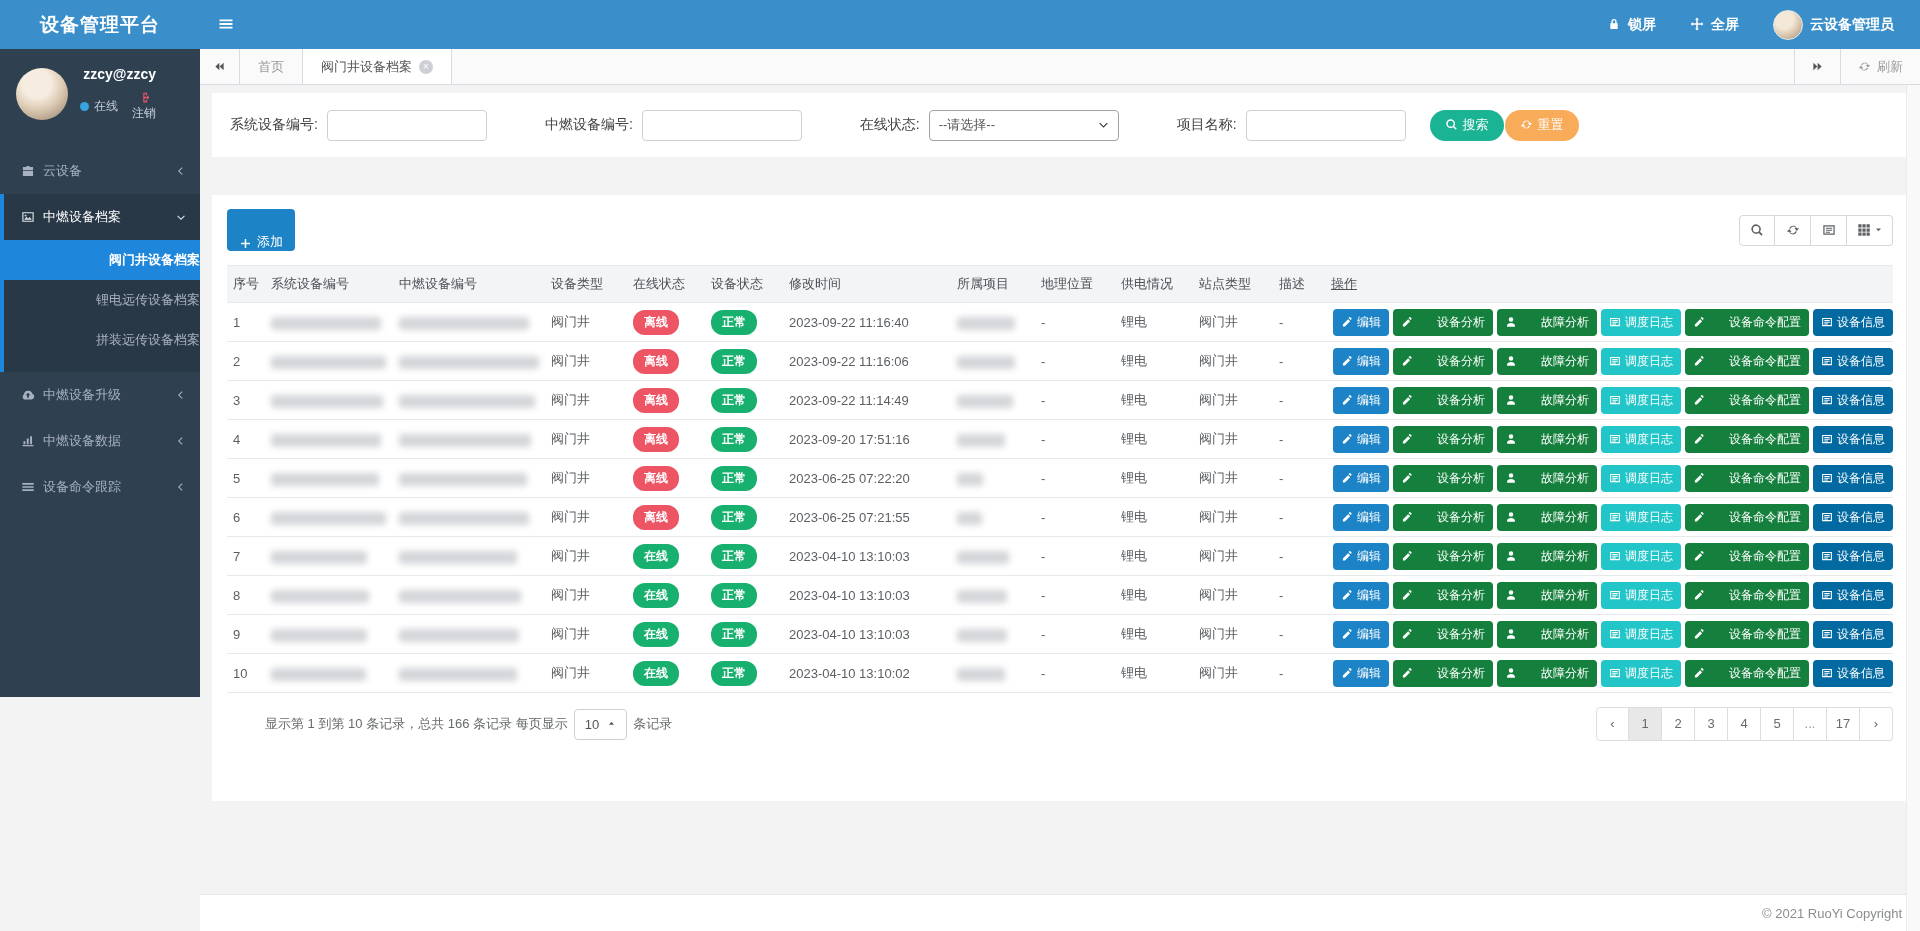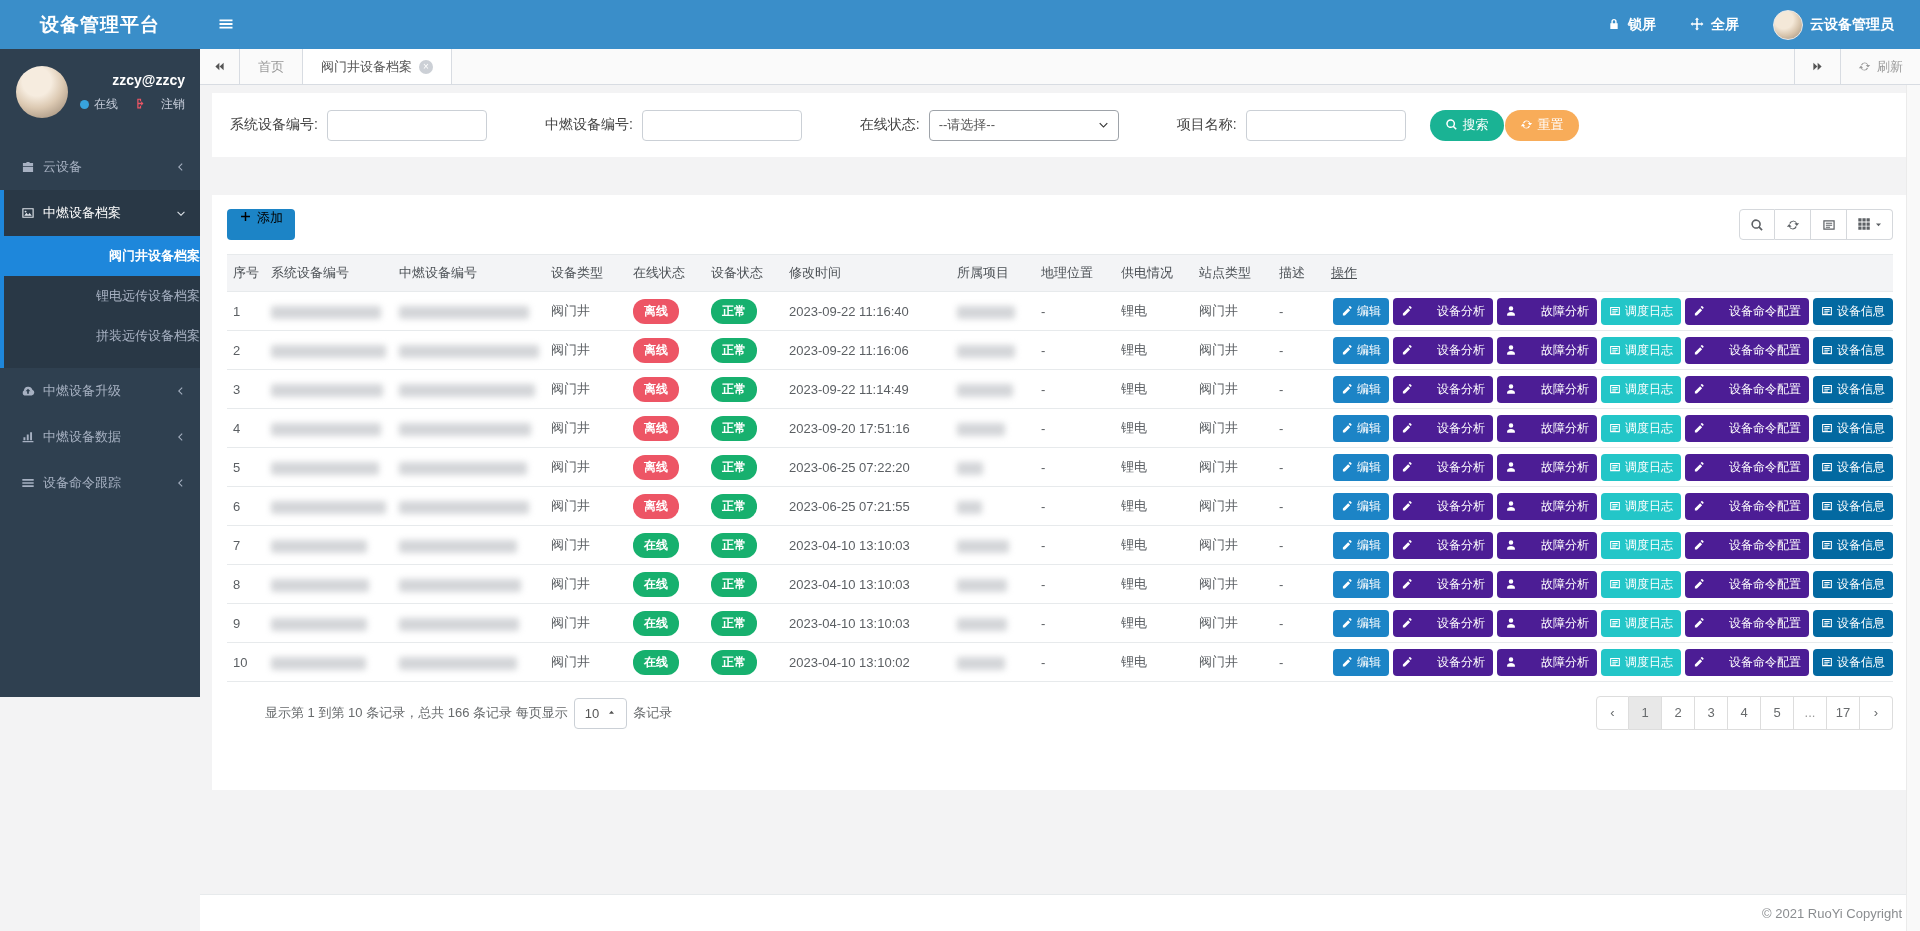--- a/index.html
+++ b/index.html
@@ -14,21 +14,21 @@
   .top-item { display:flex; align-items:center; gap:7px; cursor:pointer; }
   .avatar { width:30px; height:30px; border-radius:50%; background:radial-gradient(circle at 35% 30%, #f4e8d8 0 35%, #d9c6ae 60%, #9c8a77); border:1px solid #e8e8e8; }
 
   
   .sidebar { position:absolute; top:49px; left:0; width:200px; height:648px; background:#2f4050; color:#a7b1c2;text-align:right; }
   .user-panel { display:flex; align-items:center; gap:12px; padding:17px 14px 20px 16px; }
   .user-avatar { width:52px; height:52px; border-radius:50%; background:radial-gradient(circle at 40% 30%, #f6ecdf 0 30%, #dcc9b2 55%, #8f7d6b); flex:none; }
   .user-name { color:#fff; font-size:14px; font-weight:bold; margin-bottom:8px; }
   .user-status { font-size:12px; display:flex; align-items:center; gap:5px; color:#c7cedb; }
   .dot { width:9px; height:9px; border-radius:50%; background:#38a3dd; display:inline-block; }
-  .logout { display:inline-flex; align-items:center; gap:16px; color:#c7cedb; margin-left:9px; cursor:pointer; }
+  .logout { display:inline-flex; align-items:center; gap:0; color:#c7cedb; margin-left:9px; cursor:pointer;flex-direction:column; }
   .logout .ico { color:#ed5565; font-size:13px; }
   .menu { margin-top:6px; font-size:13px; }
   .menu-item { display:flex; align-items:center; height:46px; padding:0 14px 0 21px; cursor:pointer; }
   .menu-item .mi-icon { font-size:14px; margin-right:8px; color:#a7b1c2; }
   .menu-item .mi-chevron { margin-left:auto; font-size:10px; color:#a7b1c2; }
   .menu-group { background:#293846; border-left:4px solid #1e87db; padding-bottom:12px; }
   .menu-group .menu-item { padding-left:17px; color:#fff; }
   .menu-group .menu-item .mi-icon, .menu-group .menu-item .mi-chevron { color:#dfe4ea; }
   .sub-item { height:40px; line-height:40px; padding-left:47px; cursor:pointer; color:#a7b1c2; }
   .sub-item.active { background:#1e87db; color:#fff; font-weight:bold; }
@@ -53,40 +53,40 @@
   .s-select { width:190px; height:31px; border:1px solid #9ea3a9; border-radius:4px; background:#fff; padding:0 9px; font-size:13px; color:#555; display:flex; align-items:center; cursor:pointer; }
   .s-select .sel-caret { margin-left:auto; font-size:11px; color:#333; }
   .search-actions { display:flex; gap:1px; margin-left:2px; }
   .pill-btn { height:31px; border:none; border-radius:16px; color:#fff; font-size:13px; padding:0 15px; display:inline-flex; align-items:center; gap:5px; cursor:pointer; }
   .pill-search { background:#1ab394; }
   .pill-reset { background:#f8ac59; }
 
   
   .panel { margin:38px 12px 0 12px; background:#fff; padding:14px 15px 60px 15px; }
   .panel-toolbar { display:flex; align-items:center; }
-  .btn-add { background:#1c84c6; color:#000000; border:none; border-radius:4px; height:31px; padding:0 12px; font-size:13px; display:inline-flex; align-items:flex-start; gap:5px; cursor:pointer; }
+  .btn-add { background:#1c84c6; color:#ffffff; border:none; border-radius:4px; height:42px; padding:0 12px; font-size:13px; display:inline-flex; align-items:flex-end; gap:5px; cursor:pointer; }
   .tool-group { margin-left:auto; display:flex; }
   .tool-btn { width:36px; height:31px; background:#fff; border:1px solid #d5d8dc; display:flex; align-items:center; justify-content:center; gap:3px; color:#5d6165; cursor:pointer; font-size:14px; }
   .tool-btn + .tool-btn { border-left:none; }
   .tool-btn:first-child { border-radius:4px 0 0 4px; }
   .tool-btn:last-child { border-radius:0 4px 4px 0; width:46px; }
   .tool-btn .caret { font-size:9px; color:#5d6165; }
 
   
   table.grid { width:100%; border-collapse:collapse; table-layout:fixed; margin-top:14px; font-size:13px; color:#5b5f63; }
   table.grid th { background:#f3f4f6; font-weight:normal; color:#4c5156; text-align:left; height:37px; padding:0 6px; border-top:1px solid #e7eaec; border-bottom:1px solid #e7eaec; white-space:nowrap; }
   table.grid td { height:39px; padding:0 6px; border-bottom:1px solid #e7eaec; white-space:nowrap; overflow:hidden; }
   th.c-ops, td.c-ops { text-align:center;text-decoration:underline; }
   .blur { display:inline-block; height:13px; border-radius:2px; background:#b7babf; filter:blur(3px); opacity:.6; vertical-align:middle; }
   .badge { display:inline-block; min-width:26px; text-align:left; padding:4px 11px; border-radius:12px; color:#fff; font-size:12px; font-weight:bold; }
   .badge-red { background:#ed5565; }
   .badge-green { background:#17b06e; }
   .abtn { border:none; border-radius:4px; color:#fff; font-size:12px; padding:5px 8px; margin:0 2px; display:inline-flex; align-items:center; gap:4px; cursor:pointer; }
   .ab-primary { background:#1c84c6; }
-  .ab-warning { background:#4c1d95;gap:24px; }
+  .ab-warning { background:#15803d;gap:24px; }
   .ab-info { background:#23c6c8; }
   .ab-success { background:#0369a1; }
 
   
   .table-footer { display:flex; margin-top:14px; font-size:13px; color:#676a6c;margin-left:38px; }
   .pg-info { display:flex; align-items:center; gap:6px; }
   .page-size { border:1px solid #cbd0d6; border-radius:4px; height:31px; padding:0 10px; display:inline-flex; align-items:center; gap:8px; color:#555; cursor:pointer; background:#fff; }
   .page-size .caret { font-size:9px; color:#555; }
   .pager { margin-left:auto; display:flex; }
   .pager a { display:block; min-width:33px; height:34px; line-height:32px; text-align:center; padding:0 6px; border:1px solid #ddd; border-left:none; color:#676a6c; text-decoration:none; font-size:13px; cursor:pointer; background:#fff; }

